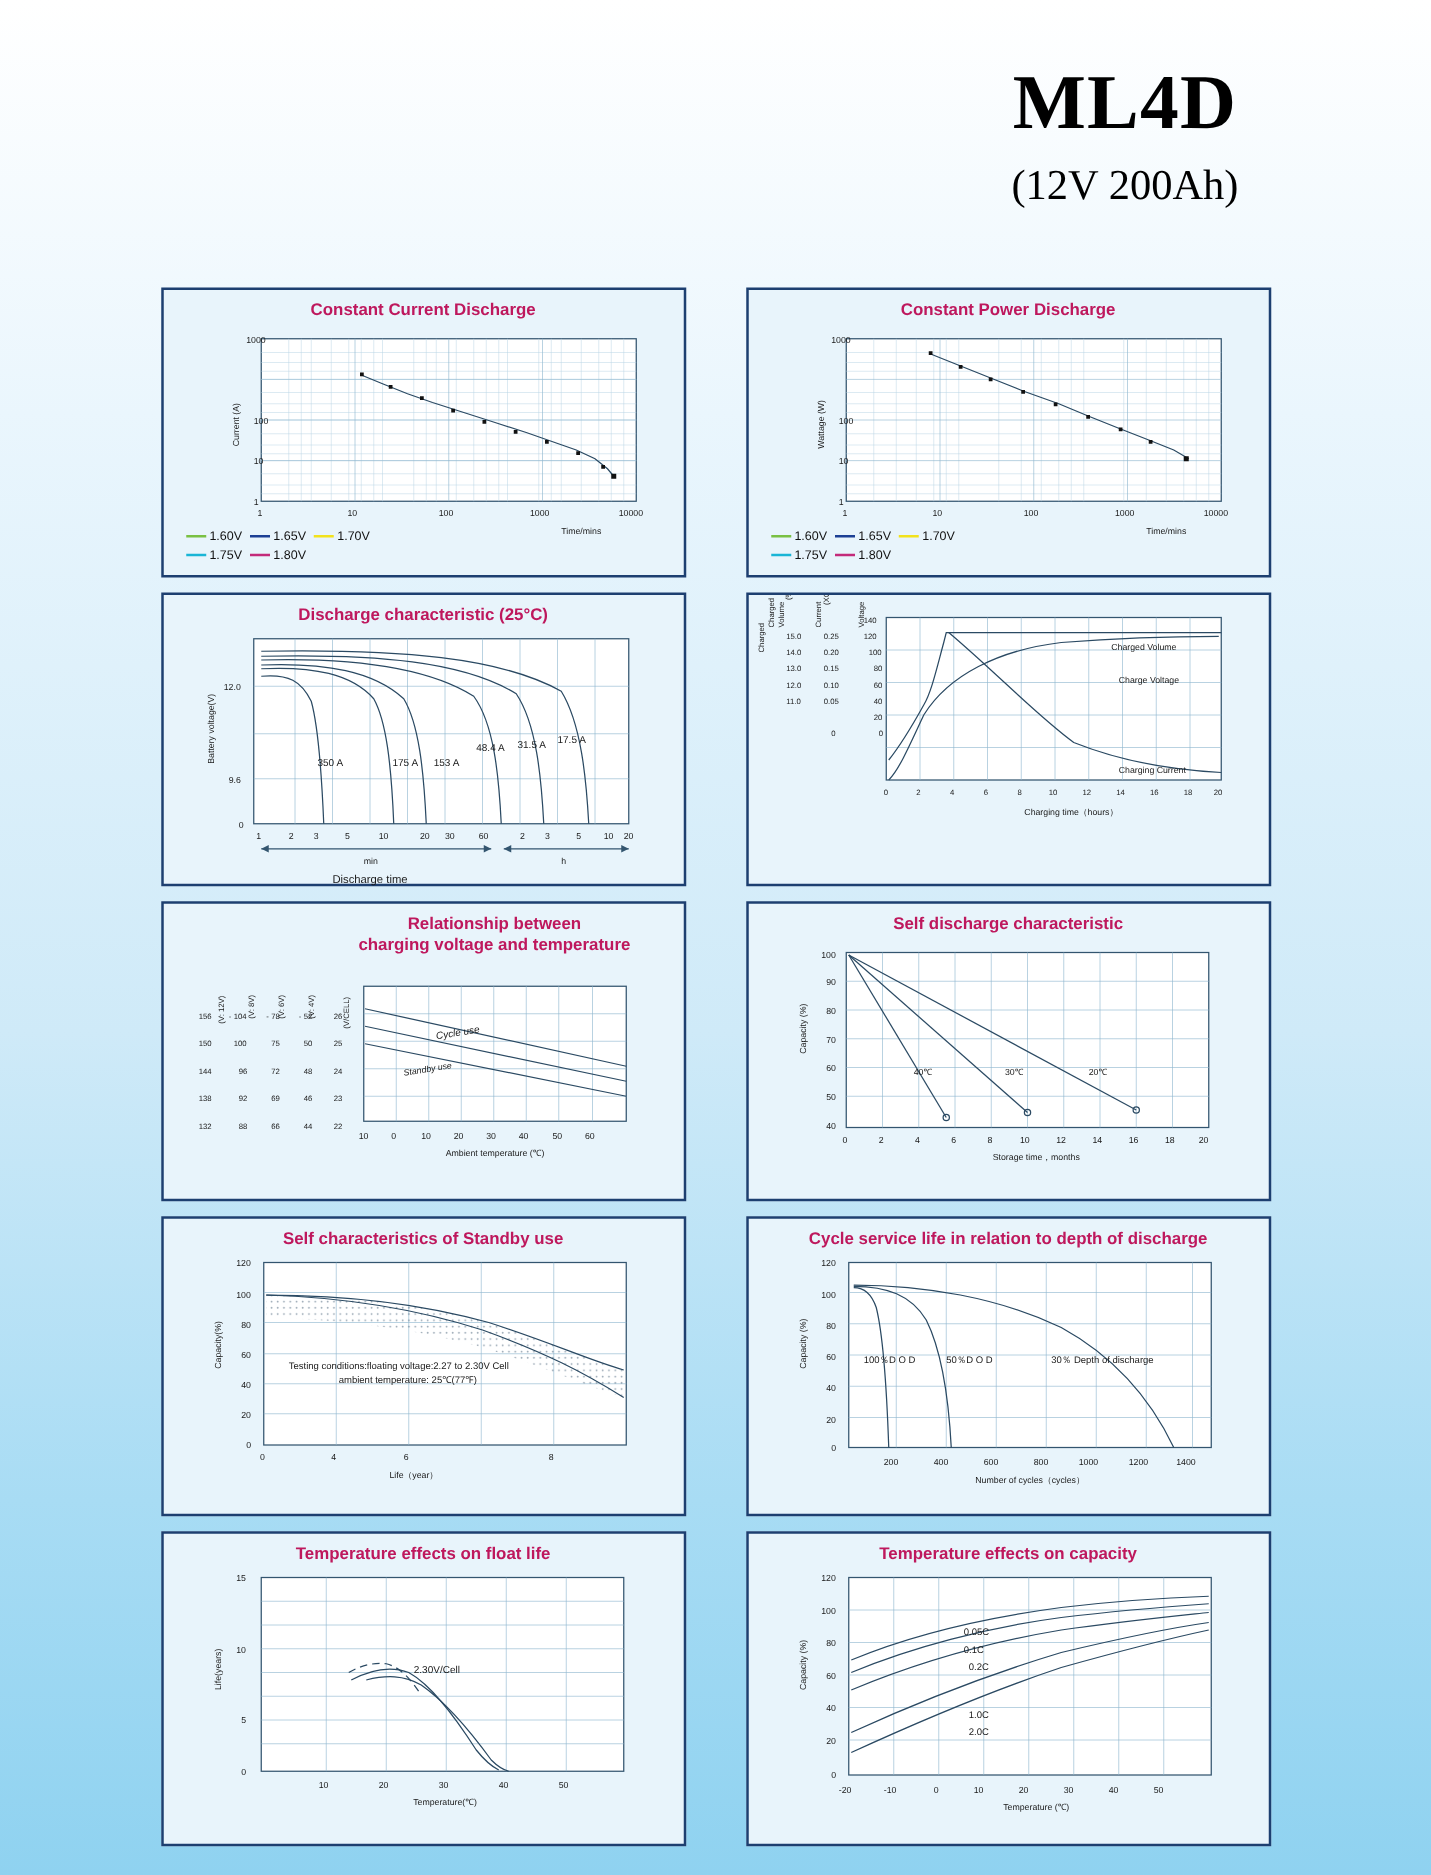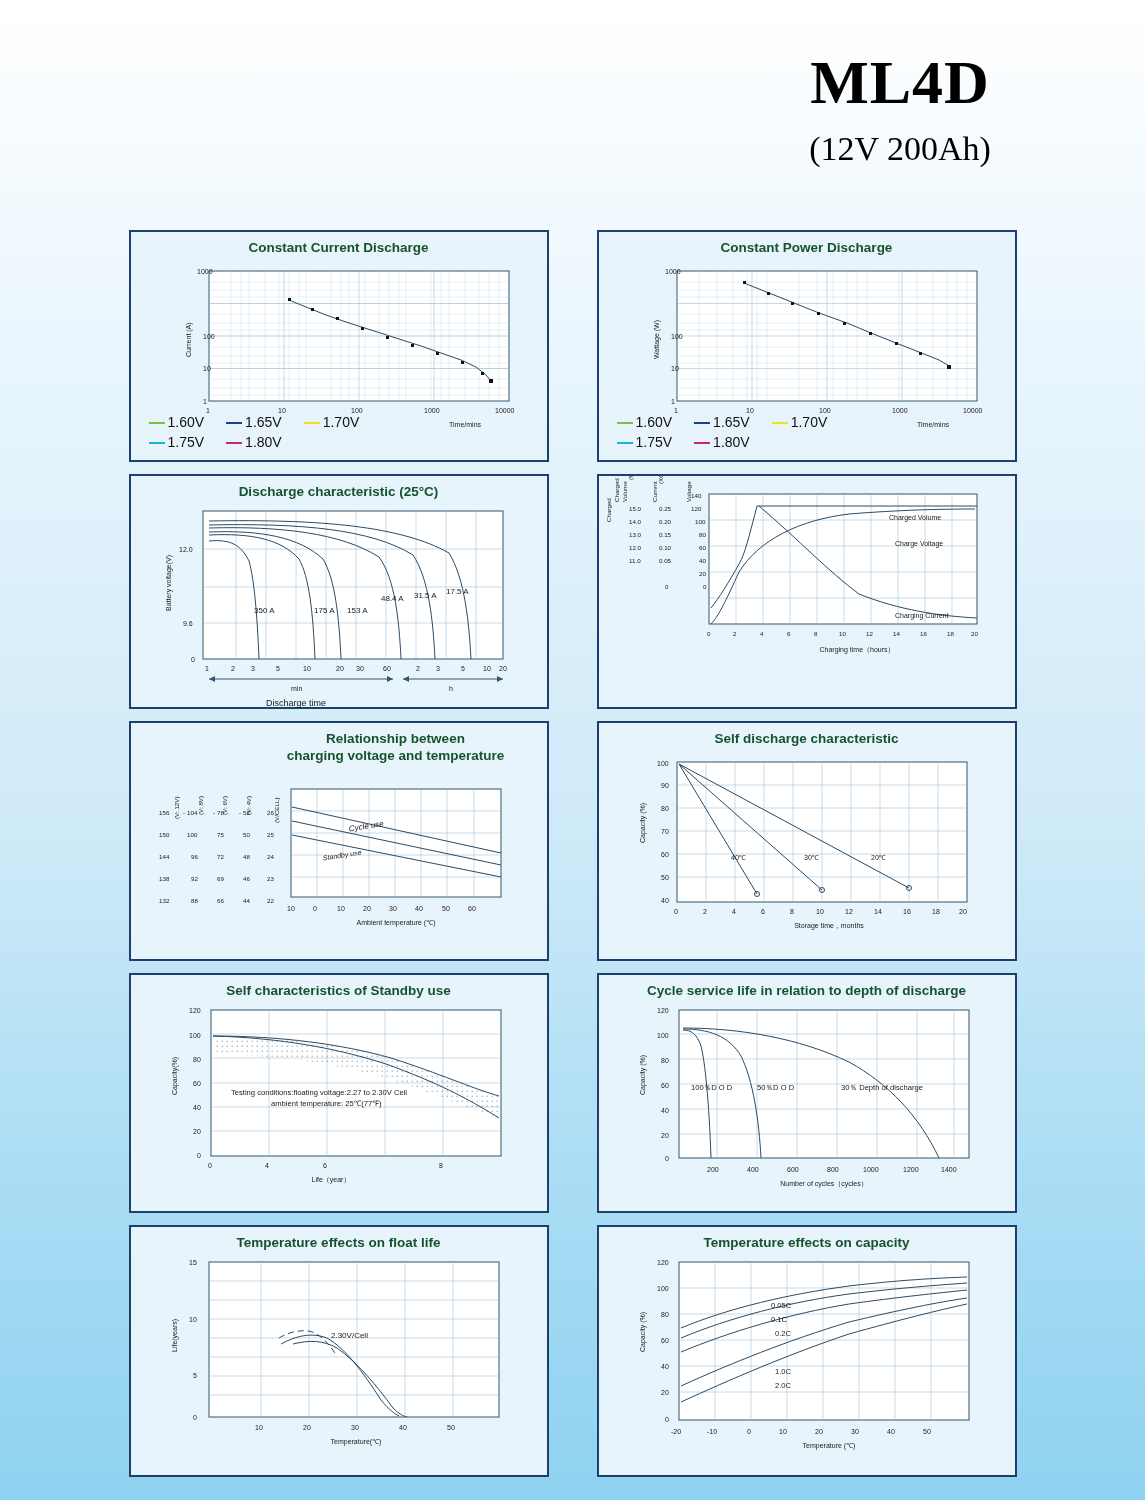--- a/index.html
+++ b/index.html
@@ -36,31 +36,31 @@
   
   .grid{position:absolute;left:0;top:230px;width:1145px;}
   .row{display:flex;justify-content:center;gap:48px;margin-bottom:12px;}
   .panel{background:#e8f4fb;border:2px solid #1d3f70;box-sizing:border-box;position:relative;}
   .p-w{width:420px;}
   .p-h1{height:232px;}
   .p-h2{height:235px;}
   .p-h3{height:240px;}
   .p-h4{height:240px;}
   .p-h5{height:252px;}
-  .ptitle{color:#14532d;font-weight:bold;font-size:13.5px;text-align:center;padding-top:8px;line-height:1.25;}
+  .ptitle{color:#be185d;font-weight:bold;font-size:13.5px;text-align:center;padding-top:8px;line-height:1.25;}
   .ptitle.sm{font-size:12.5px;}
   svg{display:block;}
   .lbl{font-size:7px;fill:#1a1a1a;font-family:"Liberation Sans", sans-serif;}
   .lbl6{font-size:6.2px;fill:#1a1a1a;font-family:"Liberation Sans", sans-serif;}
   .lbl8{font-size:8px;fill:#1a1a1a;font-family:"Liberation Sans", sans-serif;}
   .axisline{stroke:#33556f;stroke-width:1;fill:none;}
   .gridln{stroke:#8fb7cf;stroke-width:.5;fill:none;}
   .gridmin{stroke:#b9d4e4;stroke-width:.4;fill:none;}
   .curve{stroke:#2b4a63;stroke-width:1;fill:none;}
-  .legrow{display:flex;gap:22px;font-size:14px;color:#111;}
+  .legrow{display:flex;gap:6px;font-size:10px;color:#111;}
   .dash{display:inline-block;width:16px;height:2px;margin-right:3px;vertical-align:middle;}
 </style>
 </head>
 <body>
 
 <div class="header">
   <div class="title-box">
     <div class="model">ML4D</div>
     <div class="spec">(12V 200Ah)</div>
   </div>

